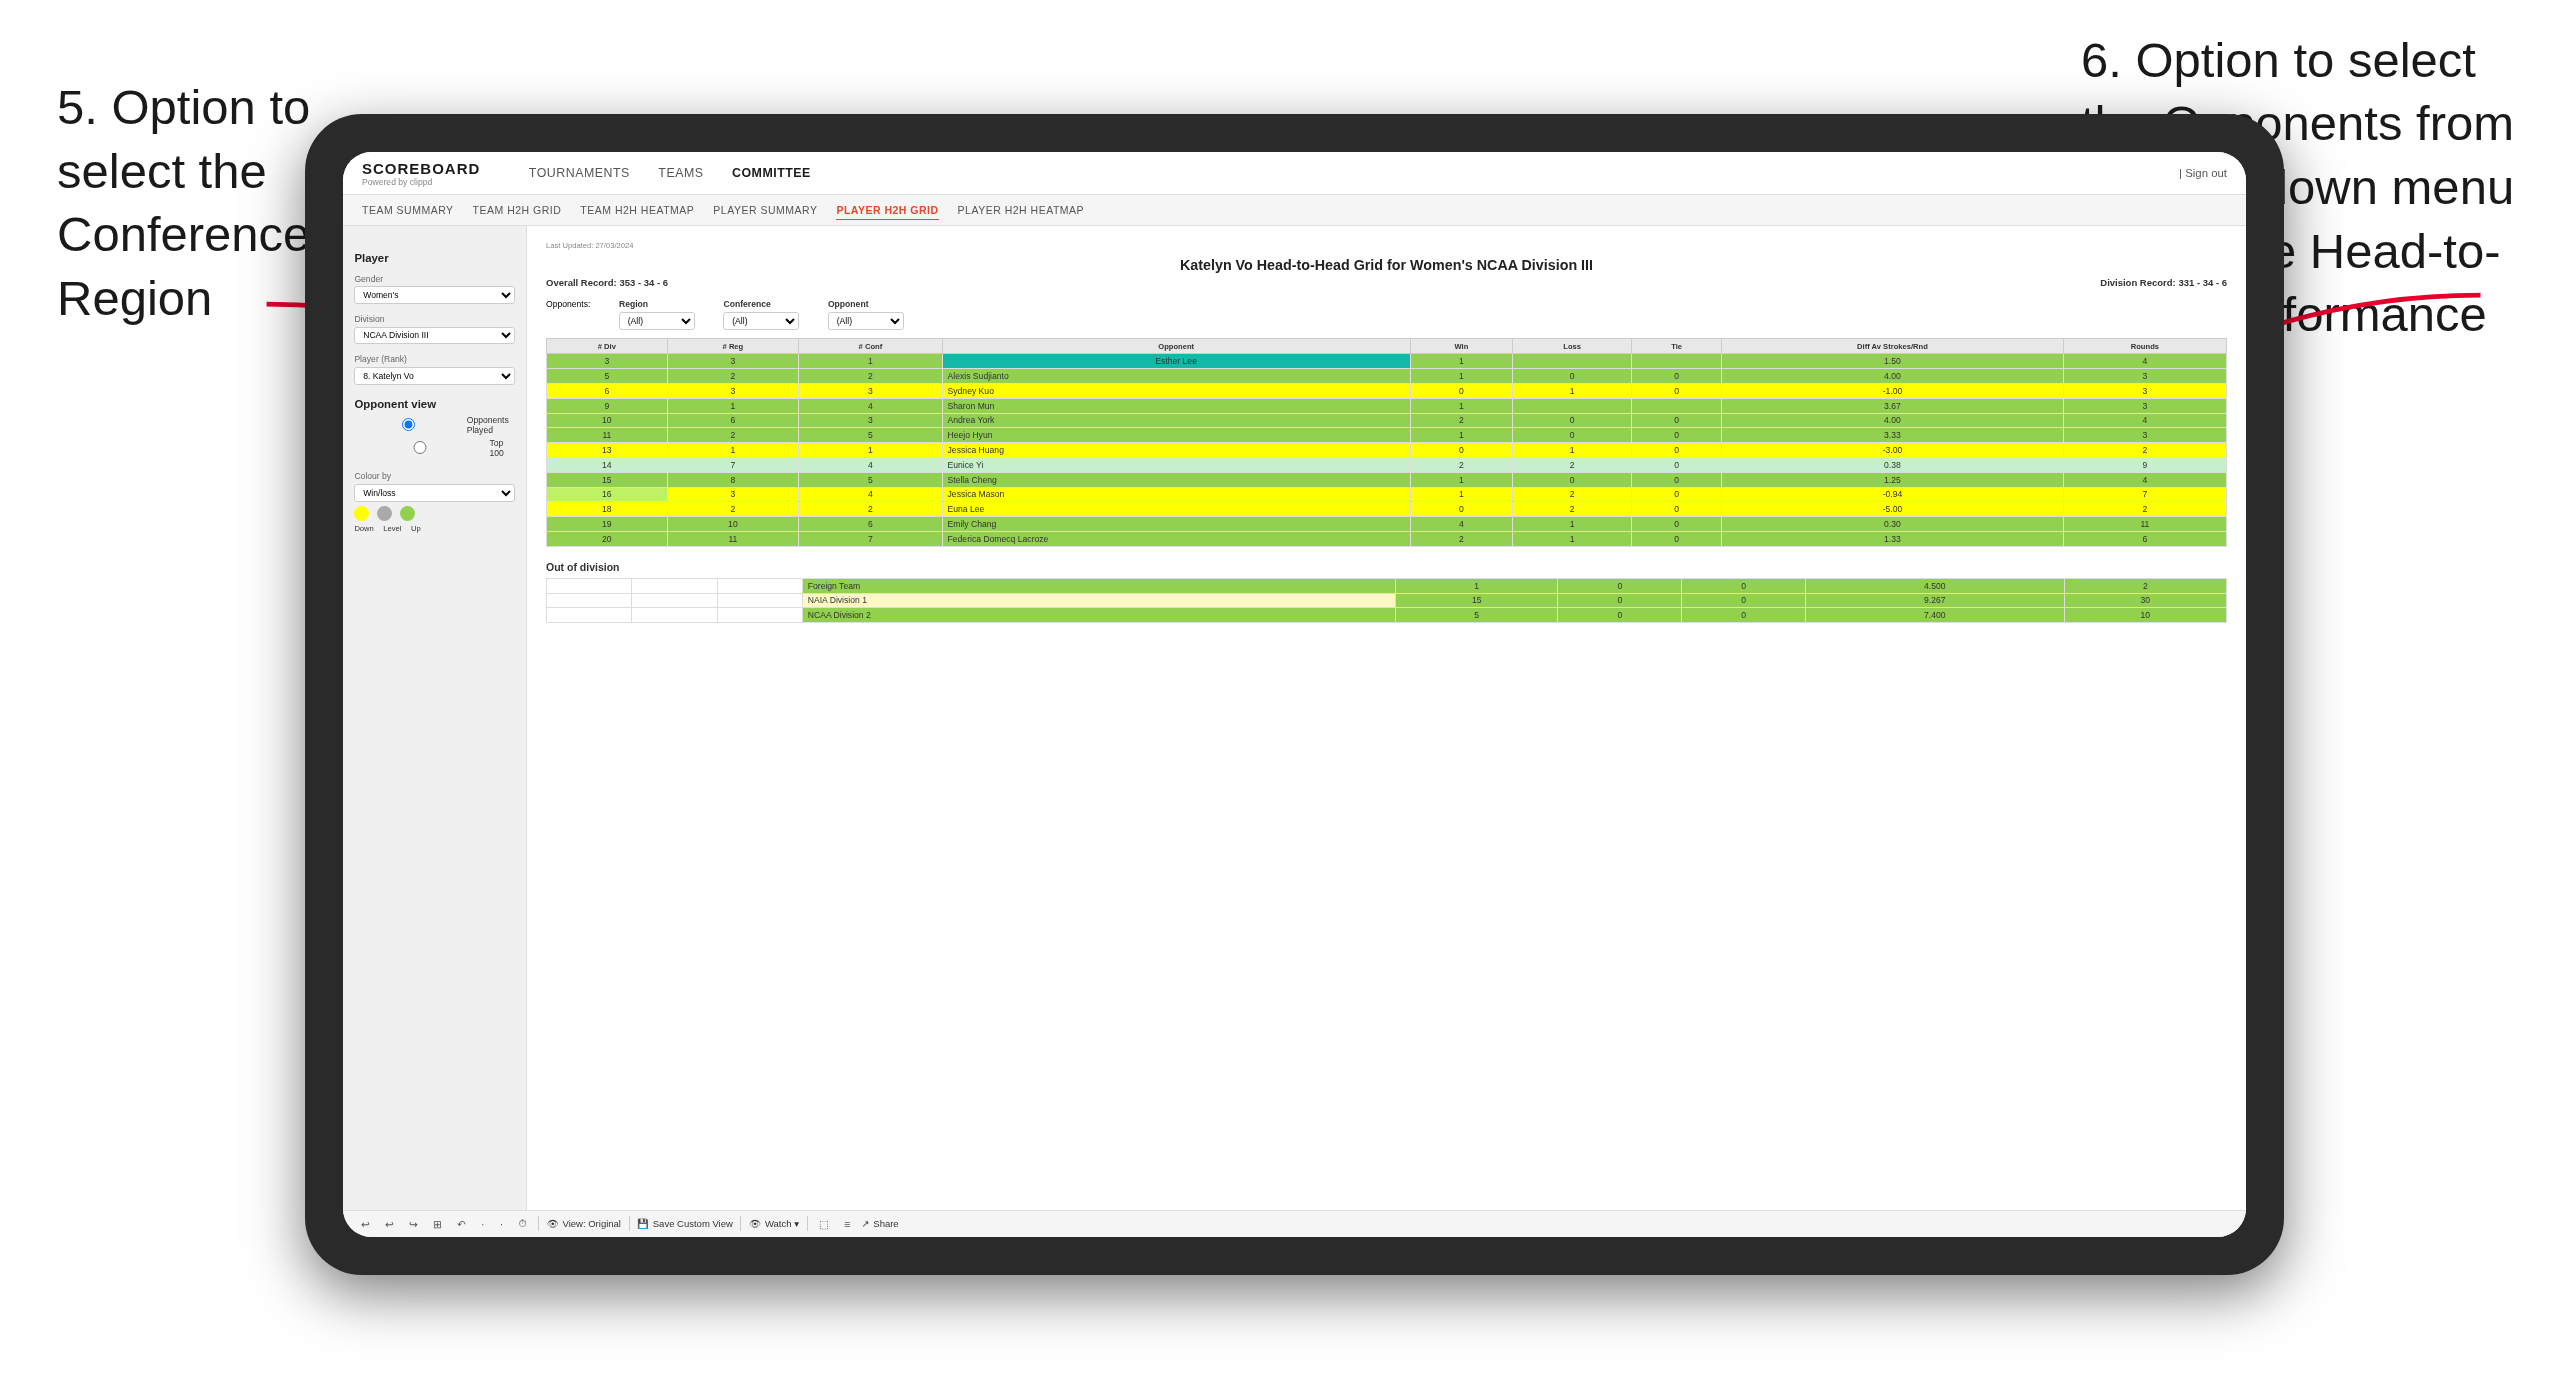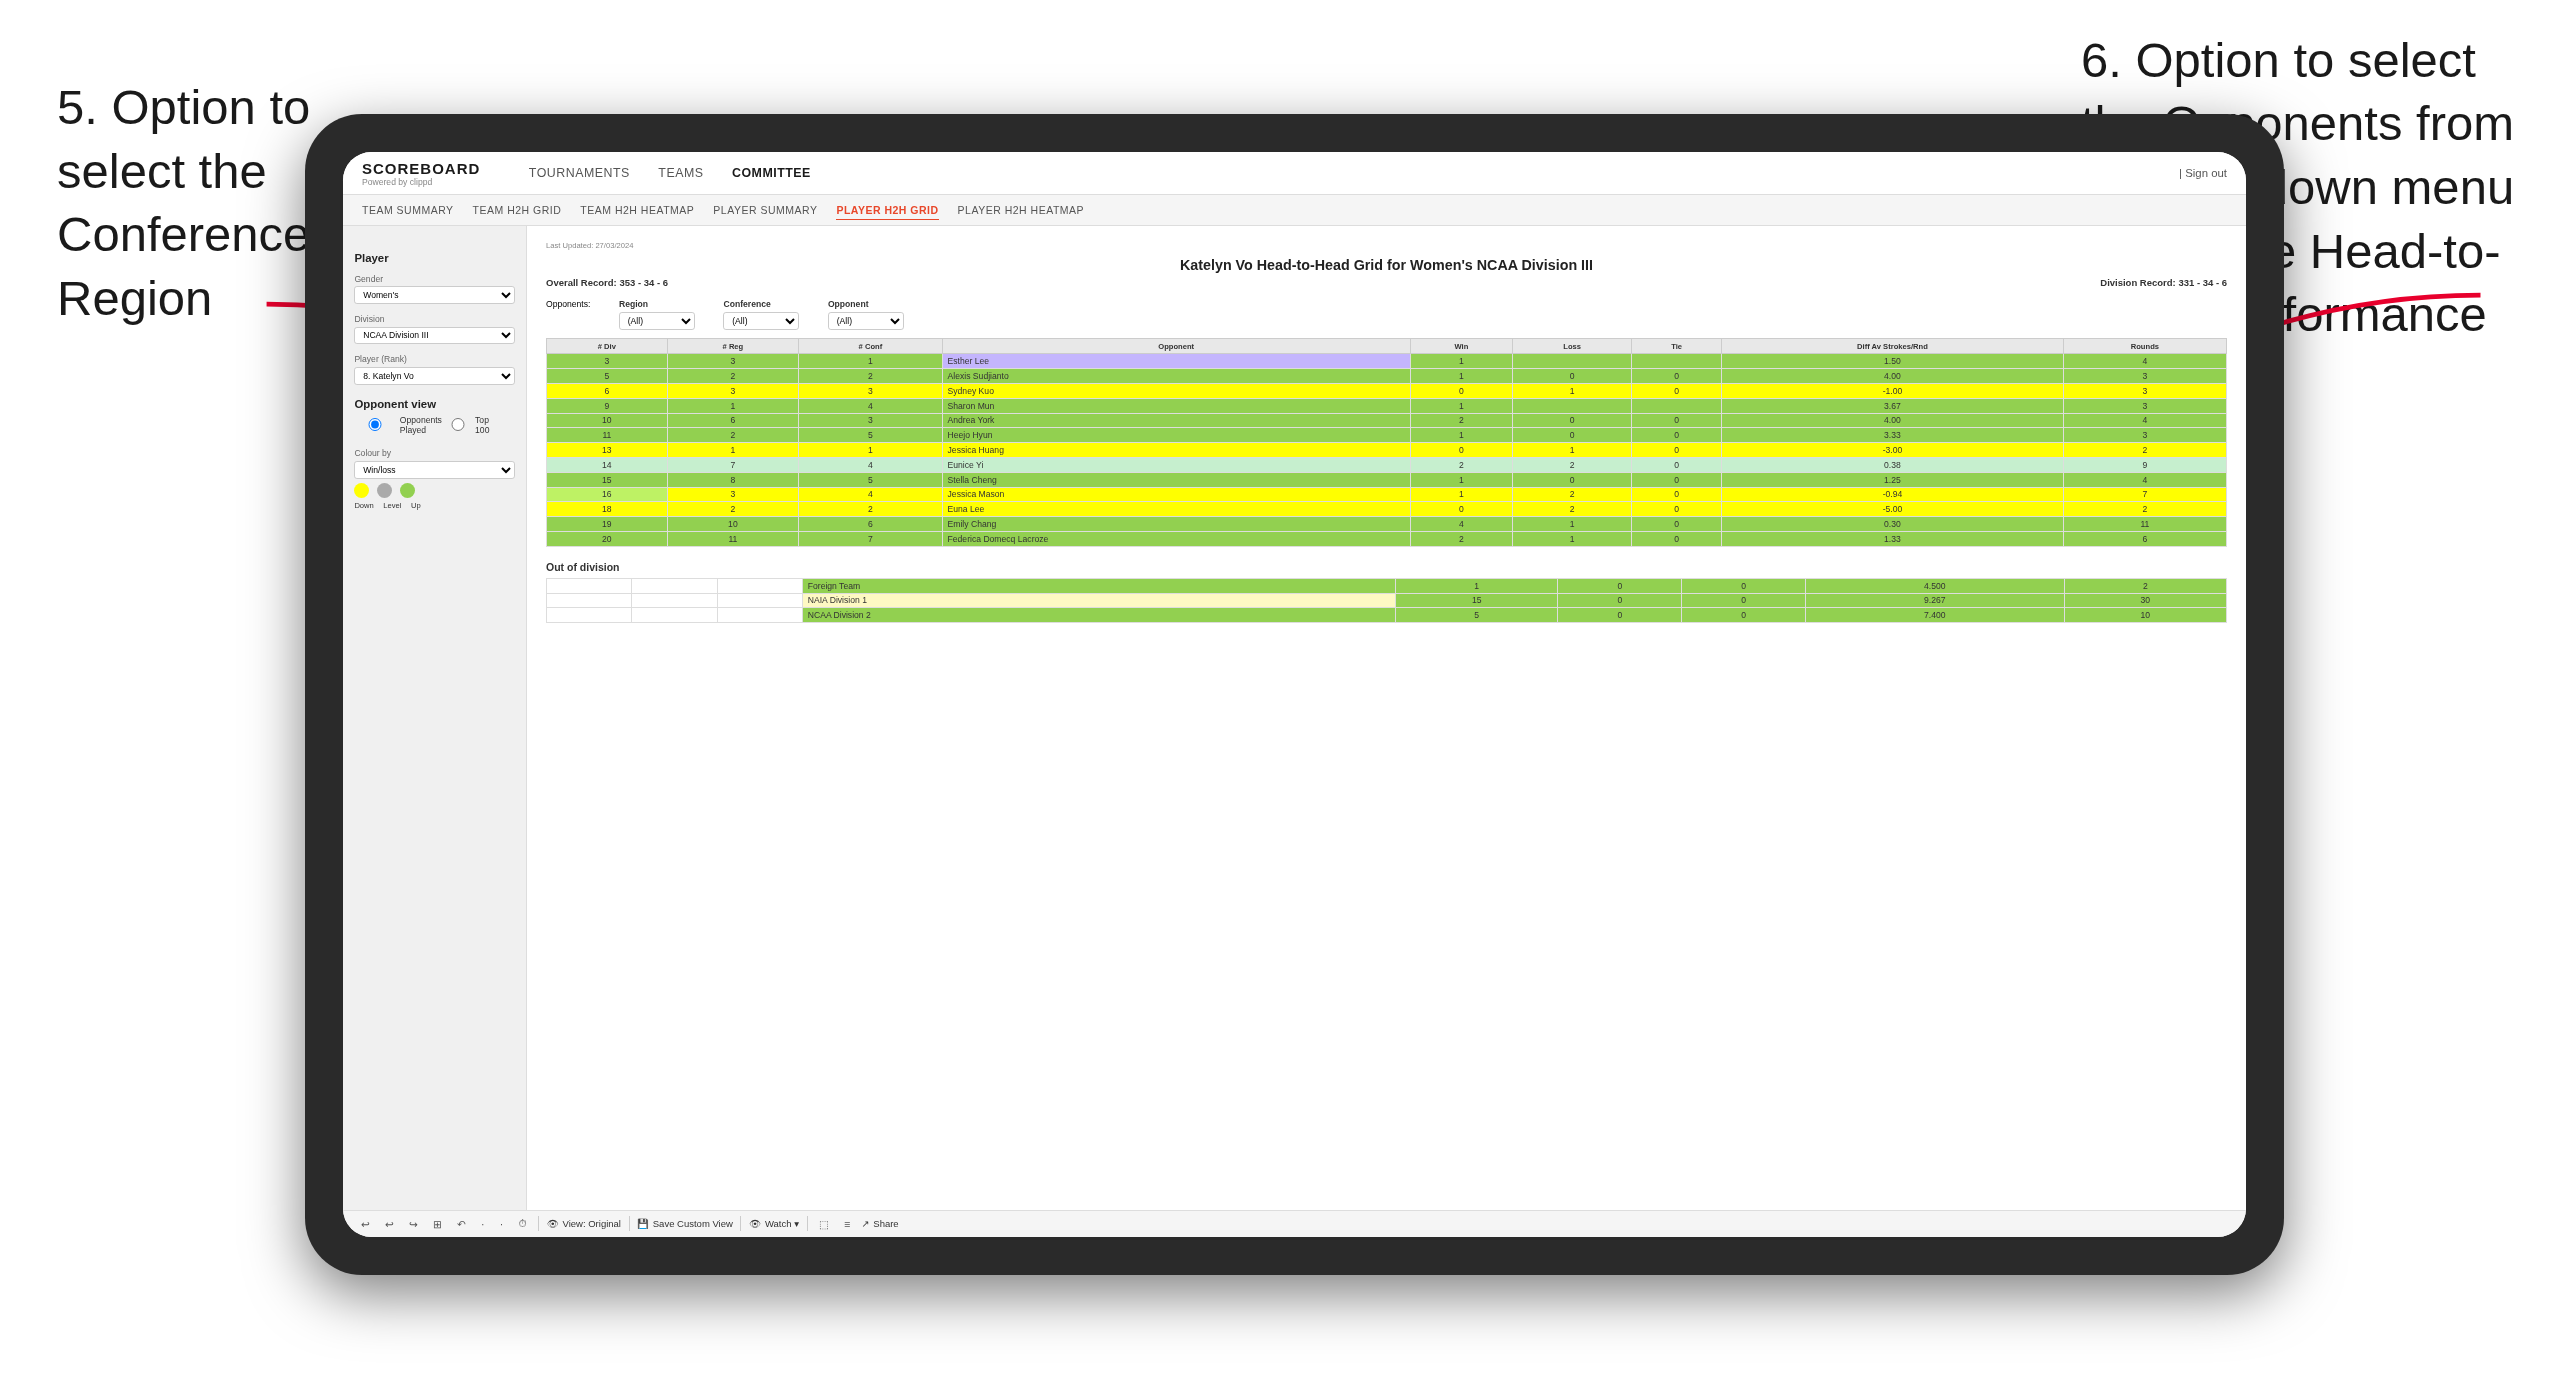--- a/index.html
+++ b/index.html
@@ -171,21 +171,21 @@
       width: 100%;
       font-size: 8.6px;
       padding: 1.9px 3.8px;
       border: 1px solid #ccc;
       border-radius: 2.9px;
       background: #fff;
     }
 
     .radio-group {
       display: flex;
-      flex-direction: row;
+      flex-direction: column;
       gap: 2.9px;
       font-size: 8.6px;
     }
 
     .radio-group label {
       display: flex;
       align-items: center;
       gap: 3.8px;
     }
 
@@ -489,21 +489,21 @@
               <th>Tie</th>
               <th>Diff Av Strokes/Rnd</th>
               <th>Rounds</th>
             </tr>
           </thead>
           <tbody id="main-table-body">
           <tr>
                 <td style="background-color: rgb(146, 208, 80);">3</td>
                 <td style="background-color: rgb(146, 208, 80);">3</td>
                 <td style="background-color: rgb(146, 208, 80);">1</td>
-                <td class="name-cell" style="background-color: #c4b5fd;">Esther Lee</td>
+                <td class="name-cell" style="background-color: #14b8a6; text-align: center;">Esther Lee</td>
                 <td style="background-color: rgb(146, 208, 80);">1</td>
                 <td style="background-color: rgb(146, 208, 80);"></td>
                 <td style="background-color: rgb(146, 208, 80);"></td>
                 <td style="background-color: rgb(146, 208, 80);">1.50</td>
                 <td style="background-color: rgb(146, 208, 80);">4</td>
               </tr>
               <tr>
                 <td style="background-color: rgb(146, 208, 80);">5</td>
                 <td style="background-color: rgb(146, 208, 80);">2</td>
                 <td style="background-color: rgb(146, 208, 80);">2</td>

